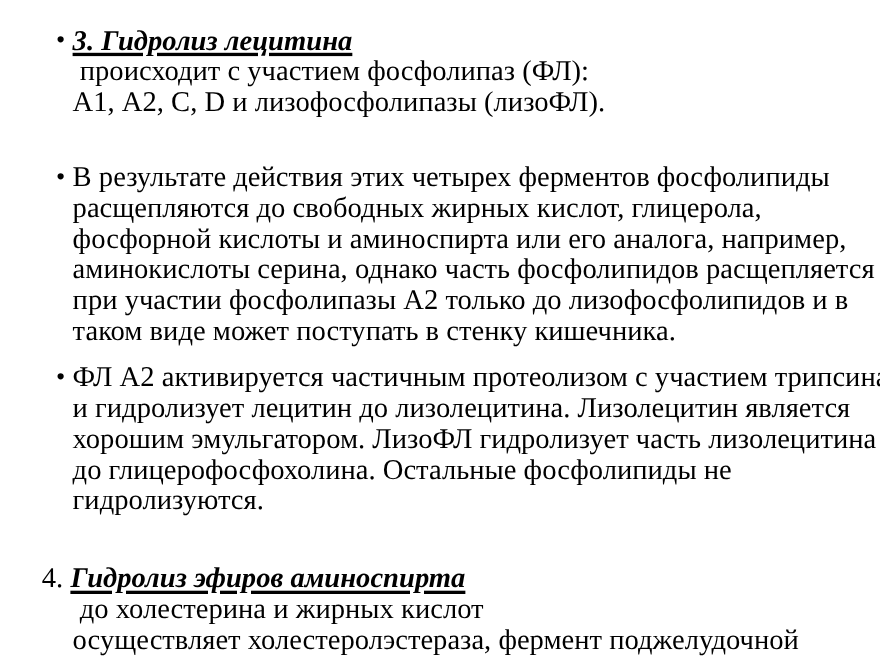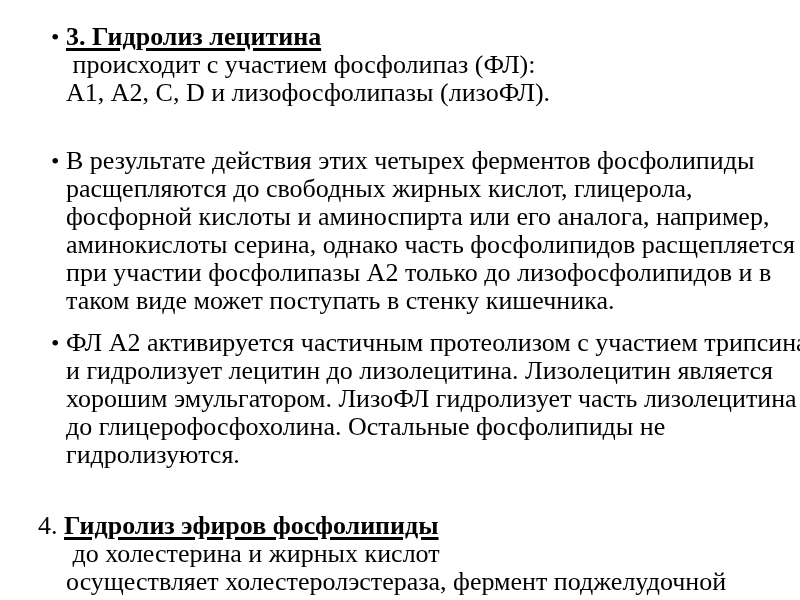--- a/index.html
+++ b/index.html
@@ -33,20 +33,21 @@
     position: absolute;
     left: -15px;
     top: 0;
     font-size: 24px;
   }
   .lead {
     font-weight: bold;
     text-decoration: underline;
     text-decoration-thickness: 2.5px;
     text-underline-offset: 3px;
+    font-style: italic;
   }
   .num, .body-text {
     white-space: pre;
   }
   .para.numbered {
     text-indent: -28px; 
   }
 </style>
 </head>
 <body>
@@ -69,18 +70,18 @@
 
   <div class="para bulleted m-after-xlarge">
     <span class="marker">•</span><span class="body-text">ФЛ А2 активируется частичным протеолизом с участием трипсина
 и гидролизует лецитин до лизолецитина. Лизолецитин является
 хорошим эмульгатором. ЛизоФЛ гидролизует часть лизолецитина
 до глицерофосфохолина. Остальные фосфолипиды не
 гидролизуются.</span>
   </div>
 
   <div class="para numbered">
-    <span class="num">4. </span><span class="lead">Гидролиз эфиров фосфолипиды</span><span class="body-text"> до холестерина и жирных кислот
+    <span class="num">4. </span><span class="lead">Гидролиз эфиров аминоспирта</span><span class="body-text"> до холестерина и жирных кислот
 осуществляет холестеролэстераза, фермент поджелудочной
 железы и  кишечного сока.</span>
   </div>
 
 </div>
 
 </body></html>

